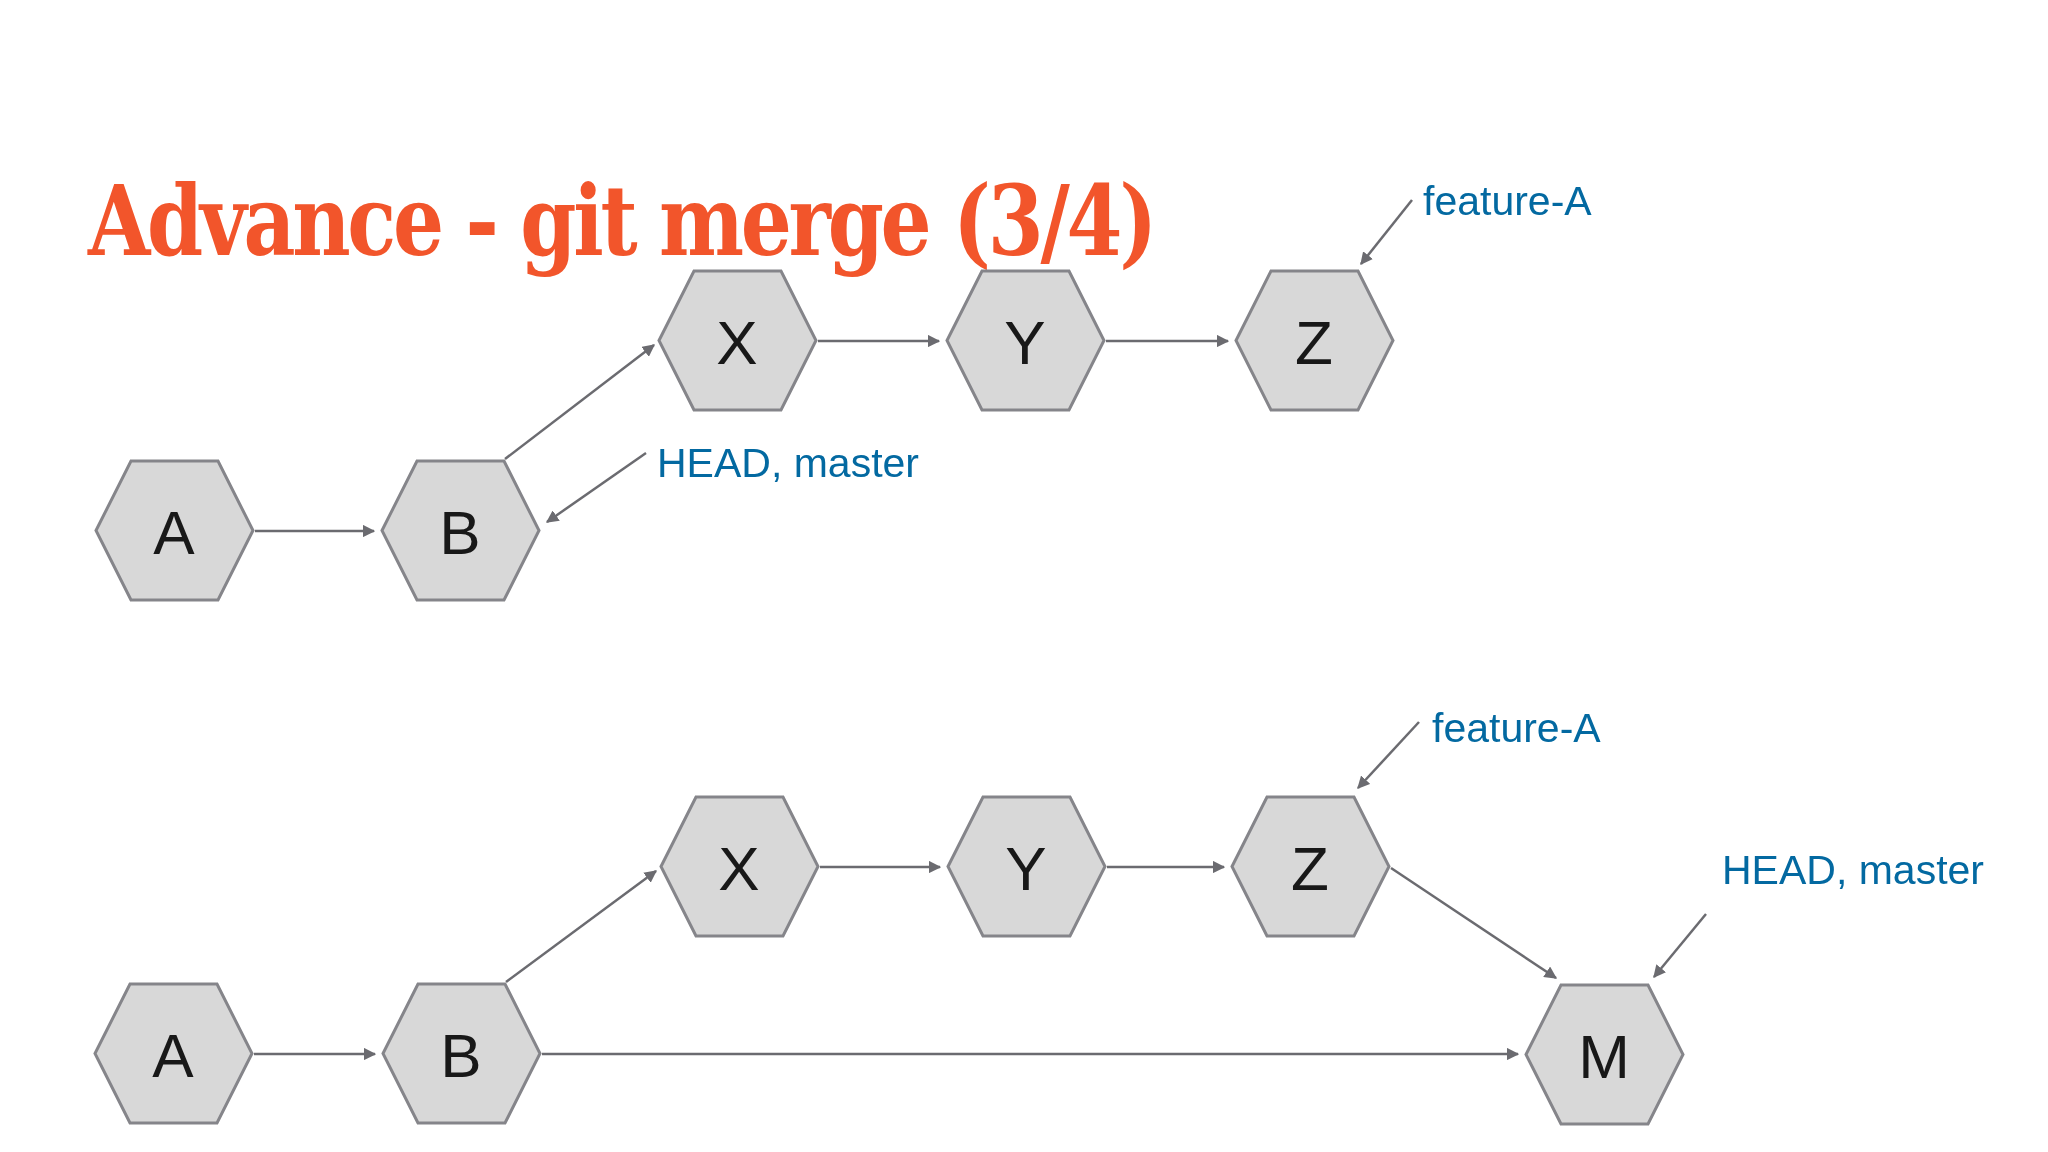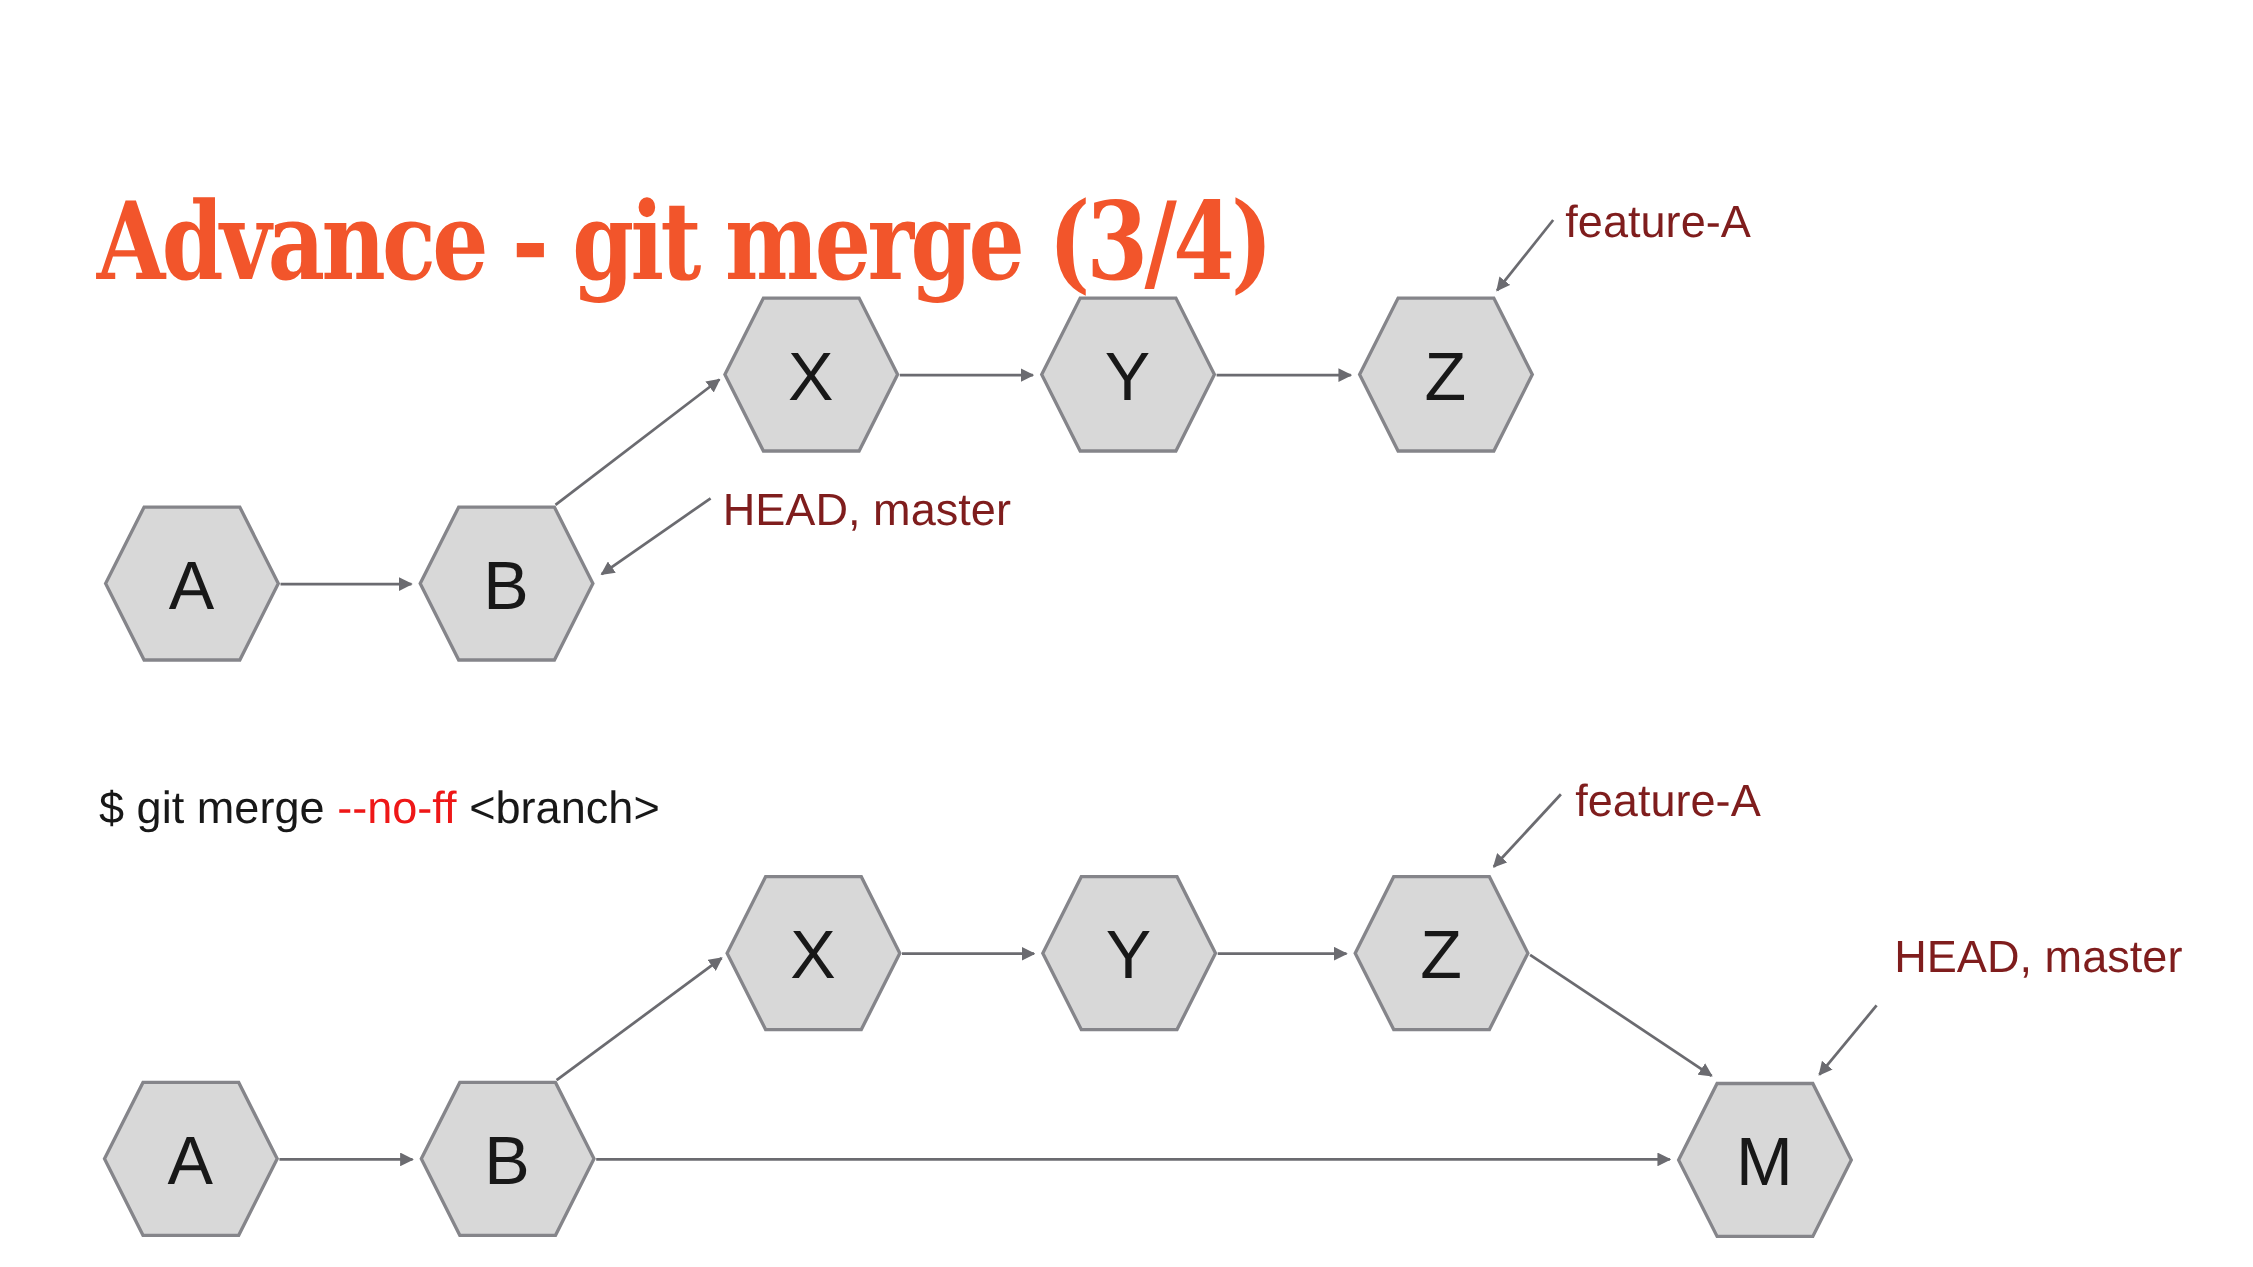--- a/index.html
+++ b/index.html
@@ -32,21 +32,21 @@
     color:#181818;
     transform:translate(-50%,-46%);
     white-space:nowrap;
   }
   .annot{
     position:absolute;
     font-size:41px;
     line-height:1.1;
     white-space:nowrap;
   }
-  .annot.red{color:#7f1d1d;}
+  .annot.red{color:#0369a1;}
   .annot.black{color:#181818;}
   .cmd-flag{color:#ee1717;}
 </style>
 </head>
 <body>
 
 <div class="slide">
 
   <h1 class="title">Advance - git merge (3/4)</h1>
 
@@ -94,23 +94,20 @@
 
   <div class="node-label" style="left:174px;top:531px;">A</div>
   <div class="node-label" style="left:460px;top:531px;">B</div>
   <div class="node-label" style="left:737px;top:341px;">X</div>
   <div class="node-label" style="left:1025px;top:341px;">Y</div>
   <div class="node-label" style="left:1314px;top:341px;">Z</div>
 
   <div class="annot red" style="left:1423px;top:179px;">feature-A</div>
   <div class="annot red" style="left:657px;top:441px;">HEAD, master</div>
 
-  <div class="annot black" style="left:90px;top:712px;">
-    <span>$ git merge </span><span class="cmd-flag">--no-ff</span><span> &lt;branch&gt;</span>
-  </div>
 
   <div class="node-label" style="left:173px;top:1054px;">A</div>
   <div class="node-label" style="left:461px;top:1054px;">B</div>
   <div class="node-label" style="left:739px;top:867px;">X</div>
   <div class="node-label" style="left:1026px;top:867px;">Y</div>
   <div class="node-label" style="left:1310px;top:867px;">Z</div>
   <div class="node-label" style="left:1604px;top:1055px;">M</div>
 
   <div class="annot red" style="left:1432px;top:706px;">feature-A</div>
   <div class="annot red" style="left:1722px;top:848px;">HEAD, master</div>

